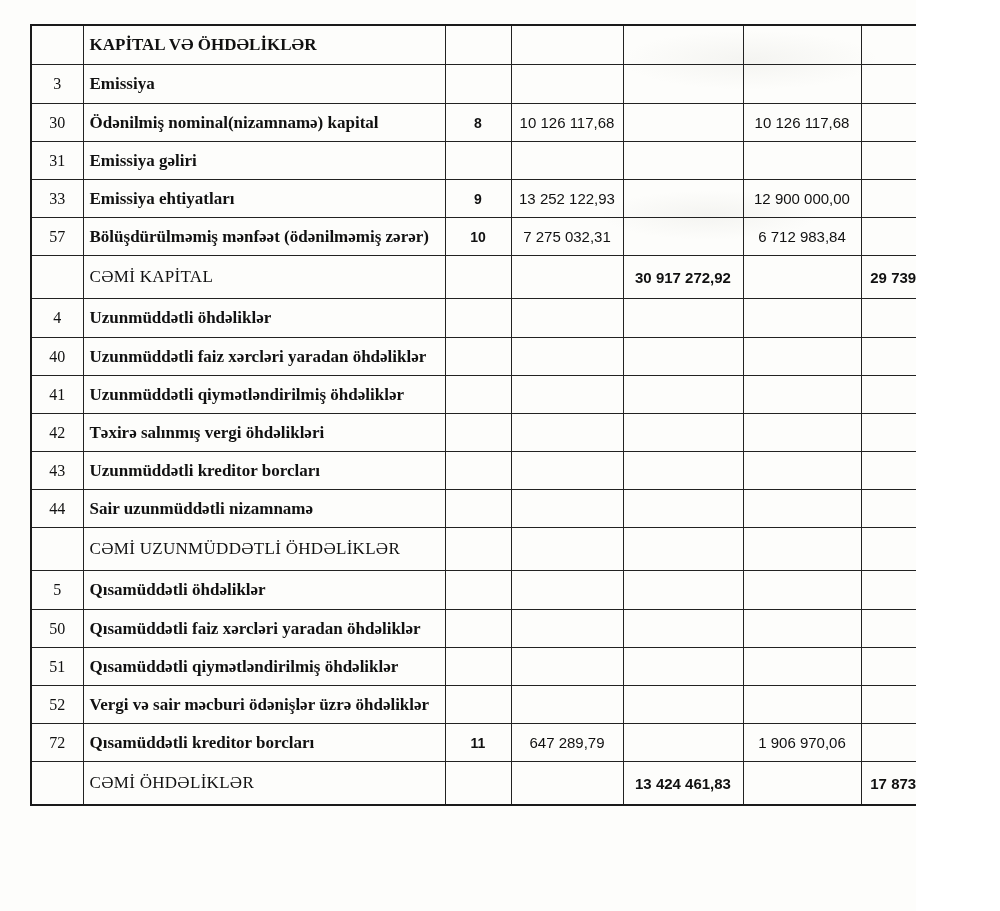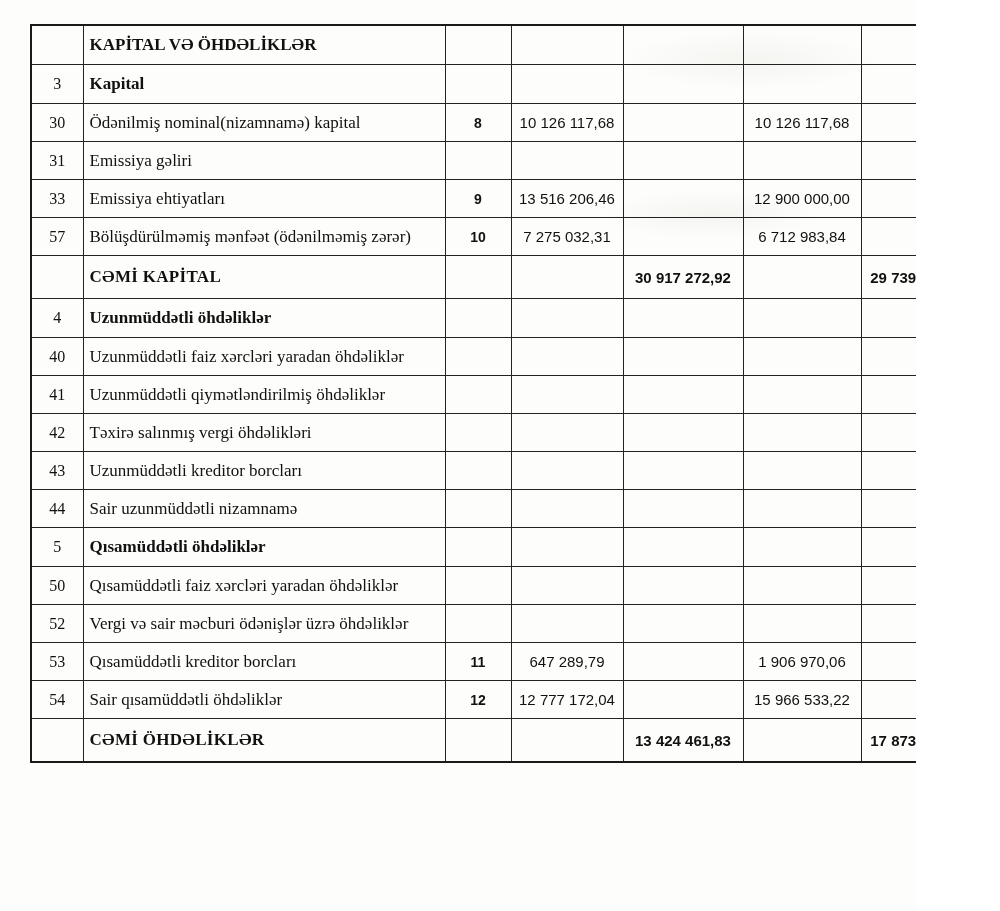--- a/index.html
+++ b/index.html
@@ -34,38 +34,39 @@
   }
   
   td.cell-code {
     text-align: center;
     font-size: 16px;
   }
   td.cell-name {
     text-align: left;
     font-size: 17px;
     padding-left: 8px;
+    font-weight: bold;
   }
   td.cell-note, td.cell-v1, td.cell-t1, td.cell-v2, td.cell-t2 {
     font-family: "Liberation Sans", sans-serif;
     font-size: 15px;
     text-align: center;
   }
   td.cell-note {
     font-weight: bold;
     font-size: 14px;
   }
   
   tr.row-item td { height: 33px; }
   tr.row-section td { height: 34px; }
   tr.row-total td { height: 38px; }
   tr.row-section td.cell-name { font-weight: bold; }
   tr.row-total td.cell-name,
   tr.row-grand td.cell-name {
-    font-weight: bold;
+    font-weight: normal;
     font-size: 17px;
     letter-spacing: 0.3px;
   }
   tr.row-total td.cell-t1, tr.row-total td.cell-t2,
   tr.row-grand td.cell-t1, tr.row-grand td.cell-t2 {
     font-weight: bold;
     font-size: 15px;
   }
   
   .scan-tint {
@@ -97,21 +98,21 @@
           <td class="cell-code"></td>
           <td class="cell-name">KAPİTAL VƏ ÖHDƏLİKLƏR</td>
           <td class="cell-note"></td>
           <td class="cell-v1"></td>
           <td class="cell-t1"></td>
           <td class="cell-v2"></td>
           <td class="cell-t2"></td>
         </tr>
         <tr class="row-section">
           <td class="cell-code">3</td>
-          <td class="cell-name">Kapital</td>
+          <td class="cell-name">Emissiya</td>
           <td class="cell-note"></td>
           <td class="cell-v1"></td>
           <td class="cell-t1"></td>
           <td class="cell-v2"></td>
           <td class="cell-t2"></td>
         </tr>
         <tr class="row-item">
           <td class="cell-code">30</td>
           <td class="cell-name">Ödənilmiş nominal(nizamnamə) kapital</td>
           <td class="cell-note">8</td>
@@ -126,21 +127,21 @@
           <td class="cell-note"></td>
           <td class="cell-v1"></td>
           <td class="cell-t1"></td>
           <td class="cell-v2"></td>
           <td class="cell-t2"></td>
         </tr>
         <tr class="row-item">
           <td class="cell-code">33</td>
           <td class="cell-name">Emissiya ehtiyatları</td>
           <td class="cell-note">9</td>
-          <td class="cell-v1">13 516 206,46</td>
+          <td class="cell-v1">13 252 122,93</td>
           <td class="cell-t1"></td>
           <td class="cell-v2">12 900 000,00</td>
           <td class="cell-t2"></td>
         </tr>
         <tr class="row-item">
           <td class="cell-code">57</td>
           <td class="cell-name">Bölüşdürülməmiş mənfəət (ödənilməmiş zərər)</td>
           <td class="cell-note">10</td>
           <td class="cell-v1">7 275 032,31</td>
           <td class="cell-t1"></td>
@@ -203,65 +204,74 @@
         </tr>
         <tr class="row-item">
           <td class="cell-code">44</td>
           <td class="cell-name">Sair uzunmüddətli nizamnamə</td>
           <td class="cell-note"></td>
           <td class="cell-v1"></td>
           <td class="cell-t1"></td>
           <td class="cell-v2"></td>
           <td class="cell-t2"></td>
         </tr>
+        <tr class="row-total">
+          <td class="cell-code"></td>
+          <td class="cell-name">CƏMİ UZUNMÜDDƏTLİ ÖHDƏLİKLƏR</td>
+          <td class="cell-note"></td>
+          <td class="cell-v1"></td>
+          <td class="cell-t1"></td>
+          <td class="cell-v2"></td>
+          <td class="cell-t2"></td>
+        </tr>
         <tr class="row-section">
           <td class="cell-code">5</td>
           <td class="cell-name">Qısamüddətli öhdəliklər</td>
           <td class="cell-note"></td>
           <td class="cell-v1"></td>
           <td class="cell-t1"></td>
           <td class="cell-v2"></td>
           <td class="cell-t2"></td>
         </tr>
         <tr class="row-item">
           <td class="cell-code">50</td>
           <td class="cell-name">Qısamüddətli faiz xərcləri yaradan öhdəliklər</td>
           <td class="cell-note"></td>
           <td class="cell-v1"></td>
           <td class="cell-t1"></td>
           <td class="cell-v2"></td>
           <td class="cell-t2"></td>
         </tr>
         <tr class="row-item">
+          <td class="cell-code">51</td>
+          <td class="cell-name">Qısamüddətli qiymətləndirilmiş öhdəliklər</td>
+          <td class="cell-note"></td>
+          <td class="cell-v1"></td>
+          <td class="cell-t1"></td>
+          <td class="cell-v2"></td>
+          <td class="cell-t2"></td>
+        </tr>
+        <tr class="row-item">
           <td class="cell-code">52</td>
           <td class="cell-name">Vergi və sair məcburi ödənişlər üzrə öhdəliklər</td>
           <td class="cell-note"></td>
           <td class="cell-v1"></td>
           <td class="cell-t1"></td>
           <td class="cell-v2"></td>
           <td class="cell-t2"></td>
         </tr>
         <tr class="row-item">
-          <td class="cell-code">53</td>
+          <td class="cell-code">72</td>
           <td class="cell-name">Qısamüddətli kreditor borcları</td>
           <td class="cell-note">11</td>
           <td class="cell-v1">647 289,79</td>
           <td class="cell-t1"></td>
           <td class="cell-v2">1 906 970,06</td>
           <td class="cell-t2"></td>
         </tr>
-        <tr class="row-item">
-          <td class="cell-code">54</td>
-          <td class="cell-name">Sair qısamüddətli öhdəliklər</td>
-          <td class="cell-note">12</td>
-          <td class="cell-v1">12 777 172,04</td>
-          <td class="cell-t1"></td>
-          <td class="cell-v2">15 966 533,22</td>
-          <td class="cell-t2"></td>
-        </tr>
         <tr class="row-total">
           <td class="cell-code"></td>
           <td class="cell-name">CƏMİ ÖHDƏLİKLƏR</td>
           <td class="cell-note"></td>
           <td class="cell-v1"></td>
           <td class="cell-t1">13 424 461,83</td>
           <td class="cell-v2"></td>
           <td class="cell-t2">17 873 503,28</td>
         </tr>
       </tbody>

